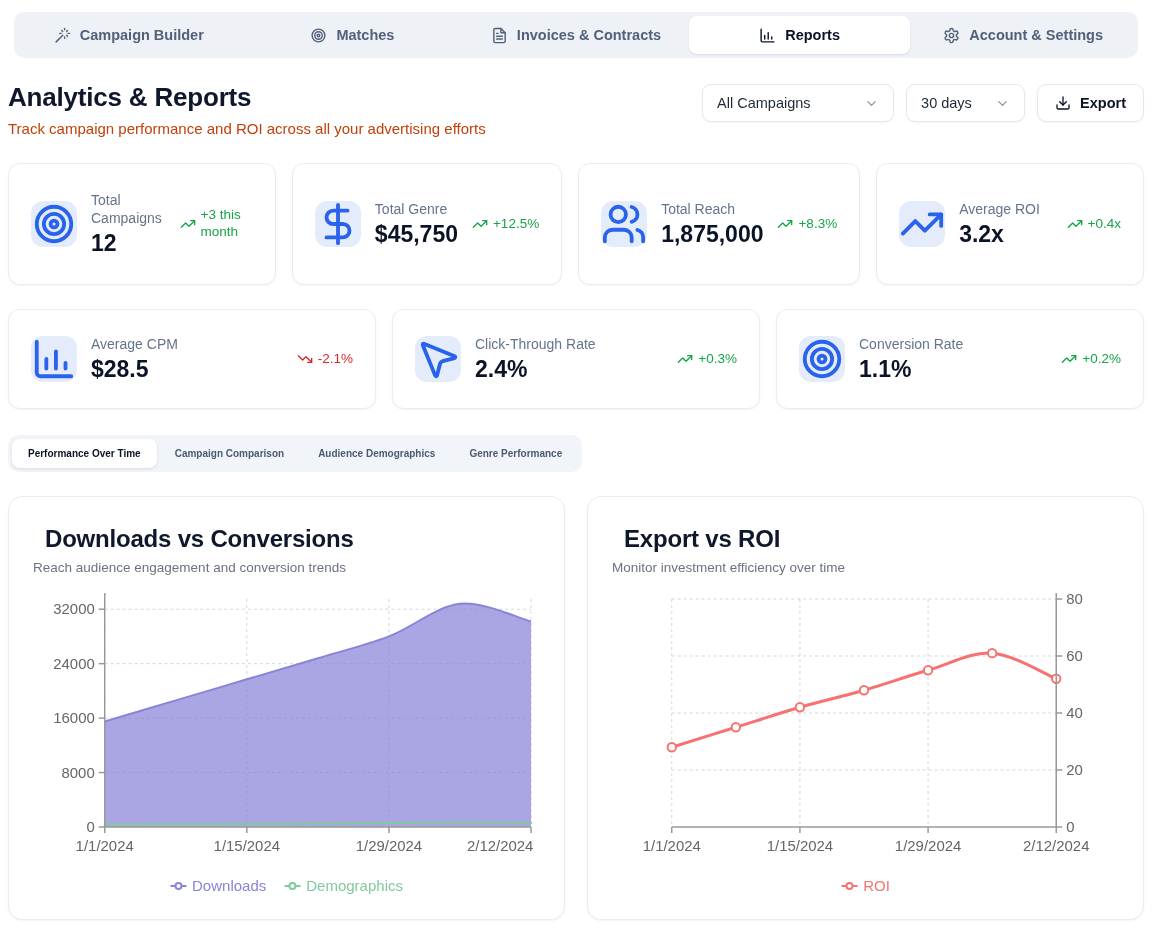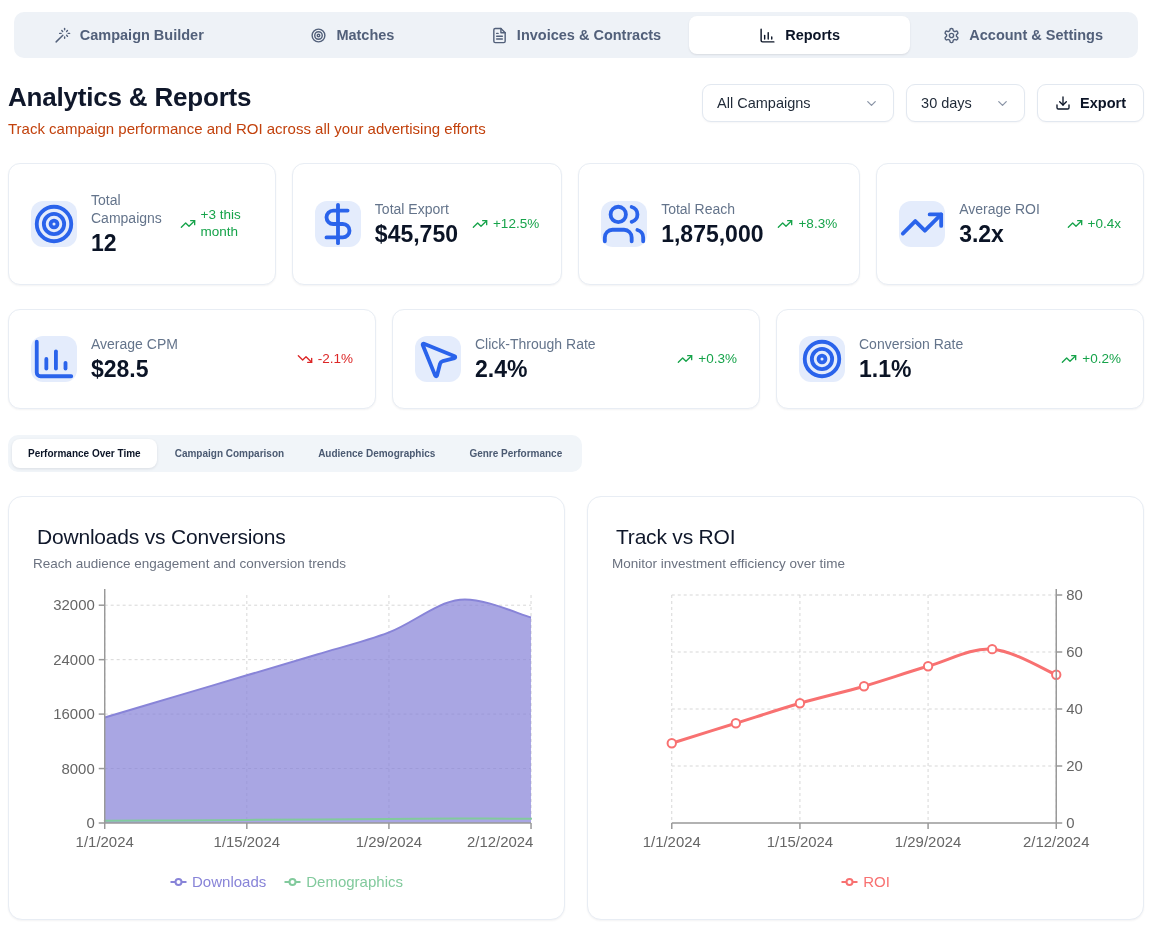--- a/index.html
+++ b/index.html
@@ -81,21 +81,21 @@
     border-radius:8px; cursor:pointer; white-space:nowrap;
   }
   .tab.active{ background:#fff; color:#0b1426; box-shadow:0 1px 3px rgba(15,23,42,.10); }
 
   
   .charts{ display:grid; grid-template-columns:1fr 1fr; gap:22px; margin-top:24px; }
   .chart-card{
     background:#fff; border:1px solid #e8edf4; border-radius:14px;
     box-shadow:0 1px 2px rgba(15,23,42,.05); padding:24px; height:424px;
   }
-  .chart-title{ font-size:21px; font-weight:400; margin:4px 4px 7px; letter-spacing:-.2px; }
+  .chart-title{ font-size:24px; font-weight:700; margin:4px 12px 7px; letter-spacing:-.2px; }
   .chart-sub{ font-size:13.5px; color:#6b7280; }
   .chart-svg{ width:100%; height:290px; margin-top:10px; }
   .legend{ display:flex; justify-content:center; gap:18px; font-size:15px; margin-top:2px; }
   .legend-item{ display:flex; align-items:center; gap:5px; }
 </style>
 </head>
 <body>
 
 <nav class="topnav">
     <div class="nav-item">
@@ -218,21 +218,21 @@
         </div>
       </div>
       <div class="stat-card">
         <div class="stat-icon">
           <svg viewBox="0 0 24 24" fill="none" stroke="currentColor" stroke-width="2" stroke-linecap="round" stroke-linejoin="round">
             <line x1="12" y1="2" x2="12" y2="22"></line>
             <path d="M17 5H9.5a3.5 3.5 0 0 0 0 7h5a3.5 3.5 0 0 1 0 7H6"></path>
           </svg>
         </div>
         <div class="stat-info">
-          <div class="stat-label">Total Export</div>
+          <div class="stat-label">Total Genre</div>
           <div class="stat-value">$45,750</div>
         </div>
         <div class="stat-trend up">
           <span class="ic">
             <svg viewBox="0 0 24 24" fill="none" stroke="currentColor" stroke-width="2" stroke-linecap="round" stroke-linejoin="round">
               <polyline points="22 7 13.5 15.5 8.5 10.5 2 17"></polyline>
               <polyline points="16 7 22 7 22 13"></polyline>
             </svg>
           </span>
           <span>+12.5%</span>
@@ -408,21 +408,21 @@
             <svg width="17" height="14" viewBox="0 0 17 14">
               <path d="M0.5 7h4.5" stroke="#82ca9d" stroke-width="2" fill="none"></path>
               <circle cx="8.5" cy="7" r="3" stroke="#82ca9d" stroke-width="2" fill="none"></circle>
               <path d="M12 7h4.5" stroke="#82ca9d" stroke-width="2" fill="none"></path>
             </svg>
             <span>Demographics</span>
           </span>
         </div>
     </div>
     <div class="chart-card">
-      <div class="chart-title">Track vs ROI</div>
+      <div class="chart-title">Export vs ROI</div>
       <div class="chart-sub">Monitor investment efficiency over time</div>
       <svg class="chart-svg" id="chart1" viewBox="0 0 509 290" preserveAspectRatio="none">
           <line x1="60" y1="14" x2="60" y2="242" stroke="#d7d7d7" stroke-dasharray="3 3"></line>
           <line x1="188.66666666666666" y1="14" x2="188.66666666666666" y2="242" stroke="#d7d7d7" stroke-dasharray="3 3"></line>
           <line x1="317.3333333333333" y1="14" x2="317.3333333333333" y2="242" stroke="#d7d7d7" stroke-dasharray="3 3"></line>
           <line x1="446" y1="14" x2="446" y2="242" stroke="#d7d7d7" stroke-dasharray="3 3"></line>
           <line x1="60" y1="185" x2="446" y2="185" stroke="#d7d7d7" stroke-dasharray="3 3"></line>
           <line x1="60" y1="128" x2="446" y2="128" stroke="#d7d7d7" stroke-dasharray="3 3"></line>
           <line x1="60" y1="71" x2="446" y2="71" stroke="#d7d7d7" stroke-dasharray="3 3"></line>
           <line x1="60" y1="14" x2="446" y2="14" stroke="#d7d7d7" stroke-dasharray="3 3"></line>

